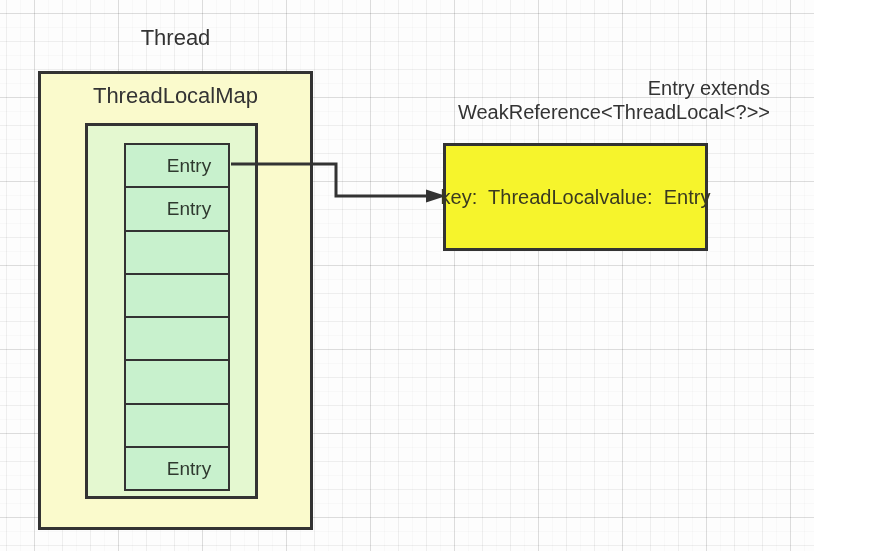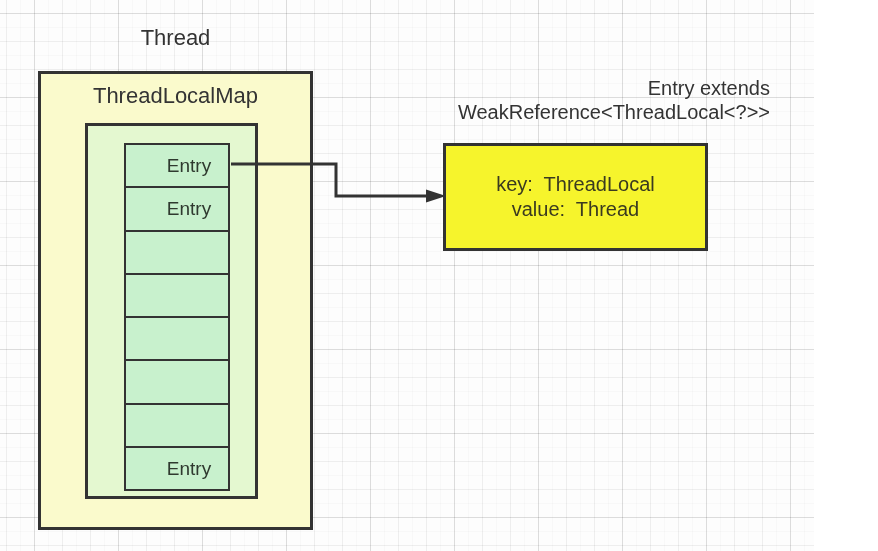--- a/index.html
+++ b/index.html
@@ -124,21 +124,20 @@
   .entry-detail-box {
     position: absolute;
     left: 443px;
     top: 143px;
     width: 265px;
     height: 108px;
     box-sizing: border-box;
     background: #f6f42c;
     border: 3px solid #333333;
     display: flex;
-    flex-direction: column;
     align-items: center;
     justify-content: center;
   }
   .entry-detail-box div {
     font-size: 20px;
     line-height: 25px;
     color: #3a3a20;
     white-space: pre;
     text-align: center;
   }
@@ -188,16 +187,16 @@
     <polygon points="446,196 426,189.5 426,202.5" fill="#333333"></polygon>
   </svg>
 
   <div class="entry-note">
     <div>Entry extends</div>
     <div>WeakReference&lt;ThreadLocal&lt;?&gt;&gt;</div>
   </div>
 
   <div class="entry-detail-box">
     <div>key:  ThreadLocal</div>
-    <div>value:  Thread</div>
+    <div>value:  Entry</div>
   </div>
 
 </div>
 
 </body></html>

